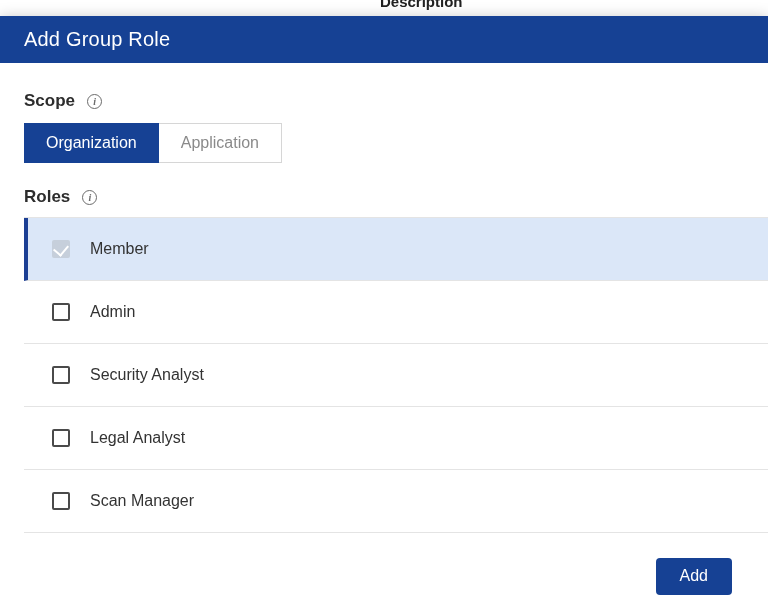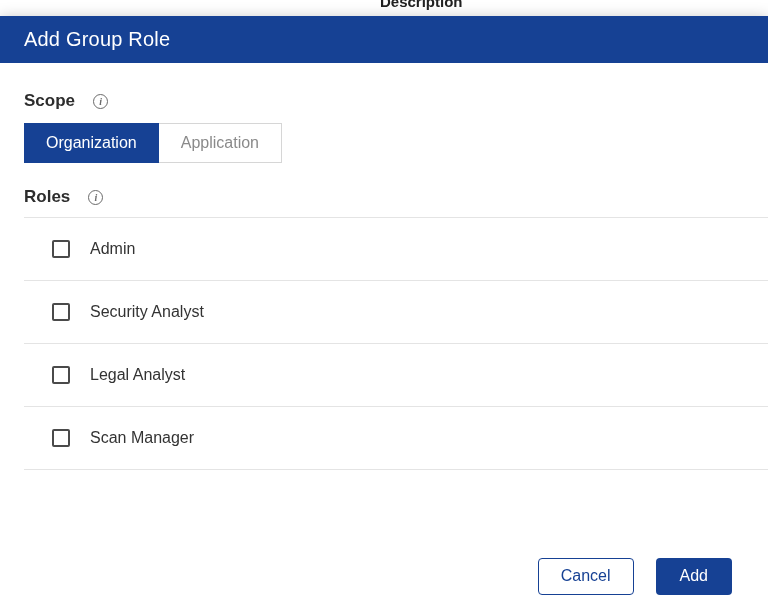--- a/index.html
+++ b/index.html
@@ -43,21 +43,21 @@
     font-weight: 400;
     letter-spacing: .2px;
   }
   .modal-body {
     flex: 1 1 auto;
     padding: 20px 0 0 0;
   }
   .section-label-row {
     display: flex;
     align-items: center;
-    gap: 18px;
+    gap: 12px;
     padding: 0 24px;
     margin-top: 8px;
     margin-bottom: 10px;
   }
   .section-label {
     font-size: 17px;
     font-weight: 700;
     color: #2d2d2d;
   }
   .info-icon {
@@ -198,20 +198,24 @@
       <div class="segment unselected">Application</div>
     </div>
 
     <div class="section-label-row">
       <span class="section-label">Roles</span>
       <span class="info-icon">i</span>
     </div>
 
     <div class="roles-list">
 
+      <div class="role-row highlighted">
+        <span class="checkbox checked-disabled"></span>
+        <span class="role-label">Member</span>
+      </div>
 
       <div class="role-row">
         <span class="checkbox"></span>
         <span class="role-label">Admin</span>
       </div>
 
       <div class="role-row">
         <span class="checkbox"></span>
         <span class="role-label">Security Analyst</span>
       </div>
@@ -223,17 +227,16 @@
 
       <div class="role-row">
         <span class="checkbox"></span>
         <span class="role-label">Scan Manager</span>
       </div>
 
     </div>
   </div>
 
   <div class="modal-footer">
-    <button class="btn btn-cancel">Cancel</button>
     <button class="btn btn-add">Add</button>
   </div>
 
 </div>
 
 </body></html>

